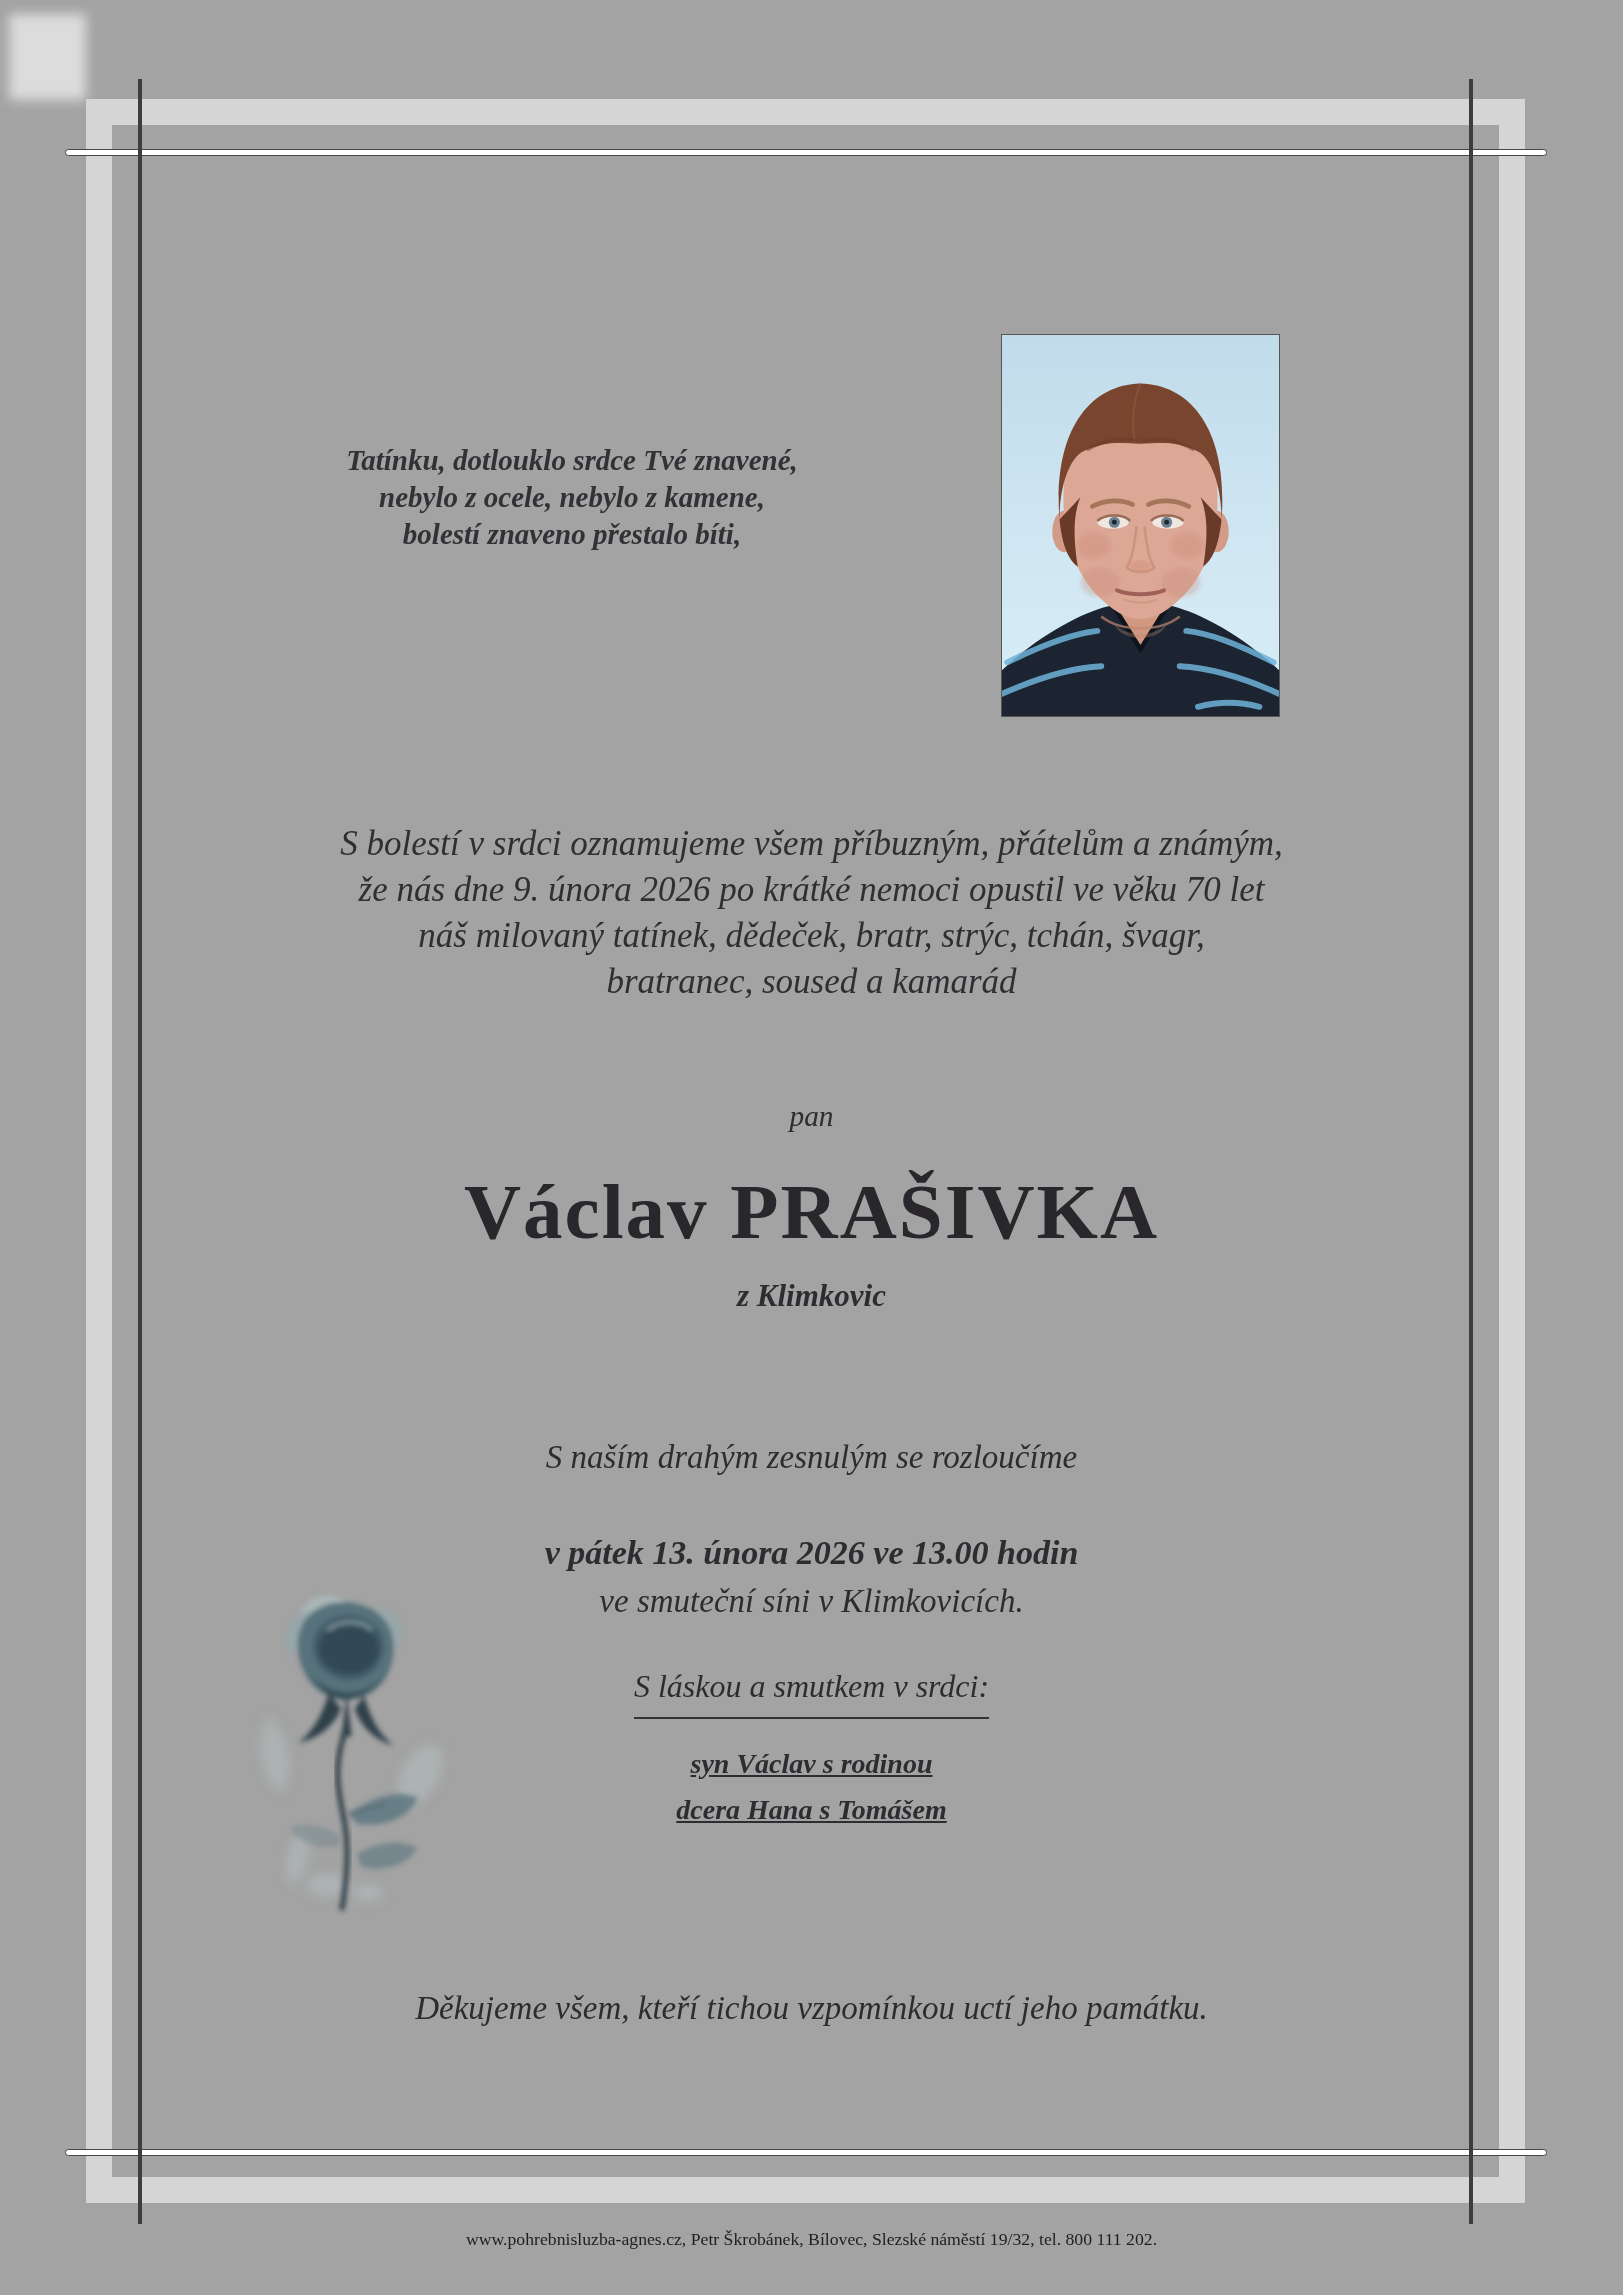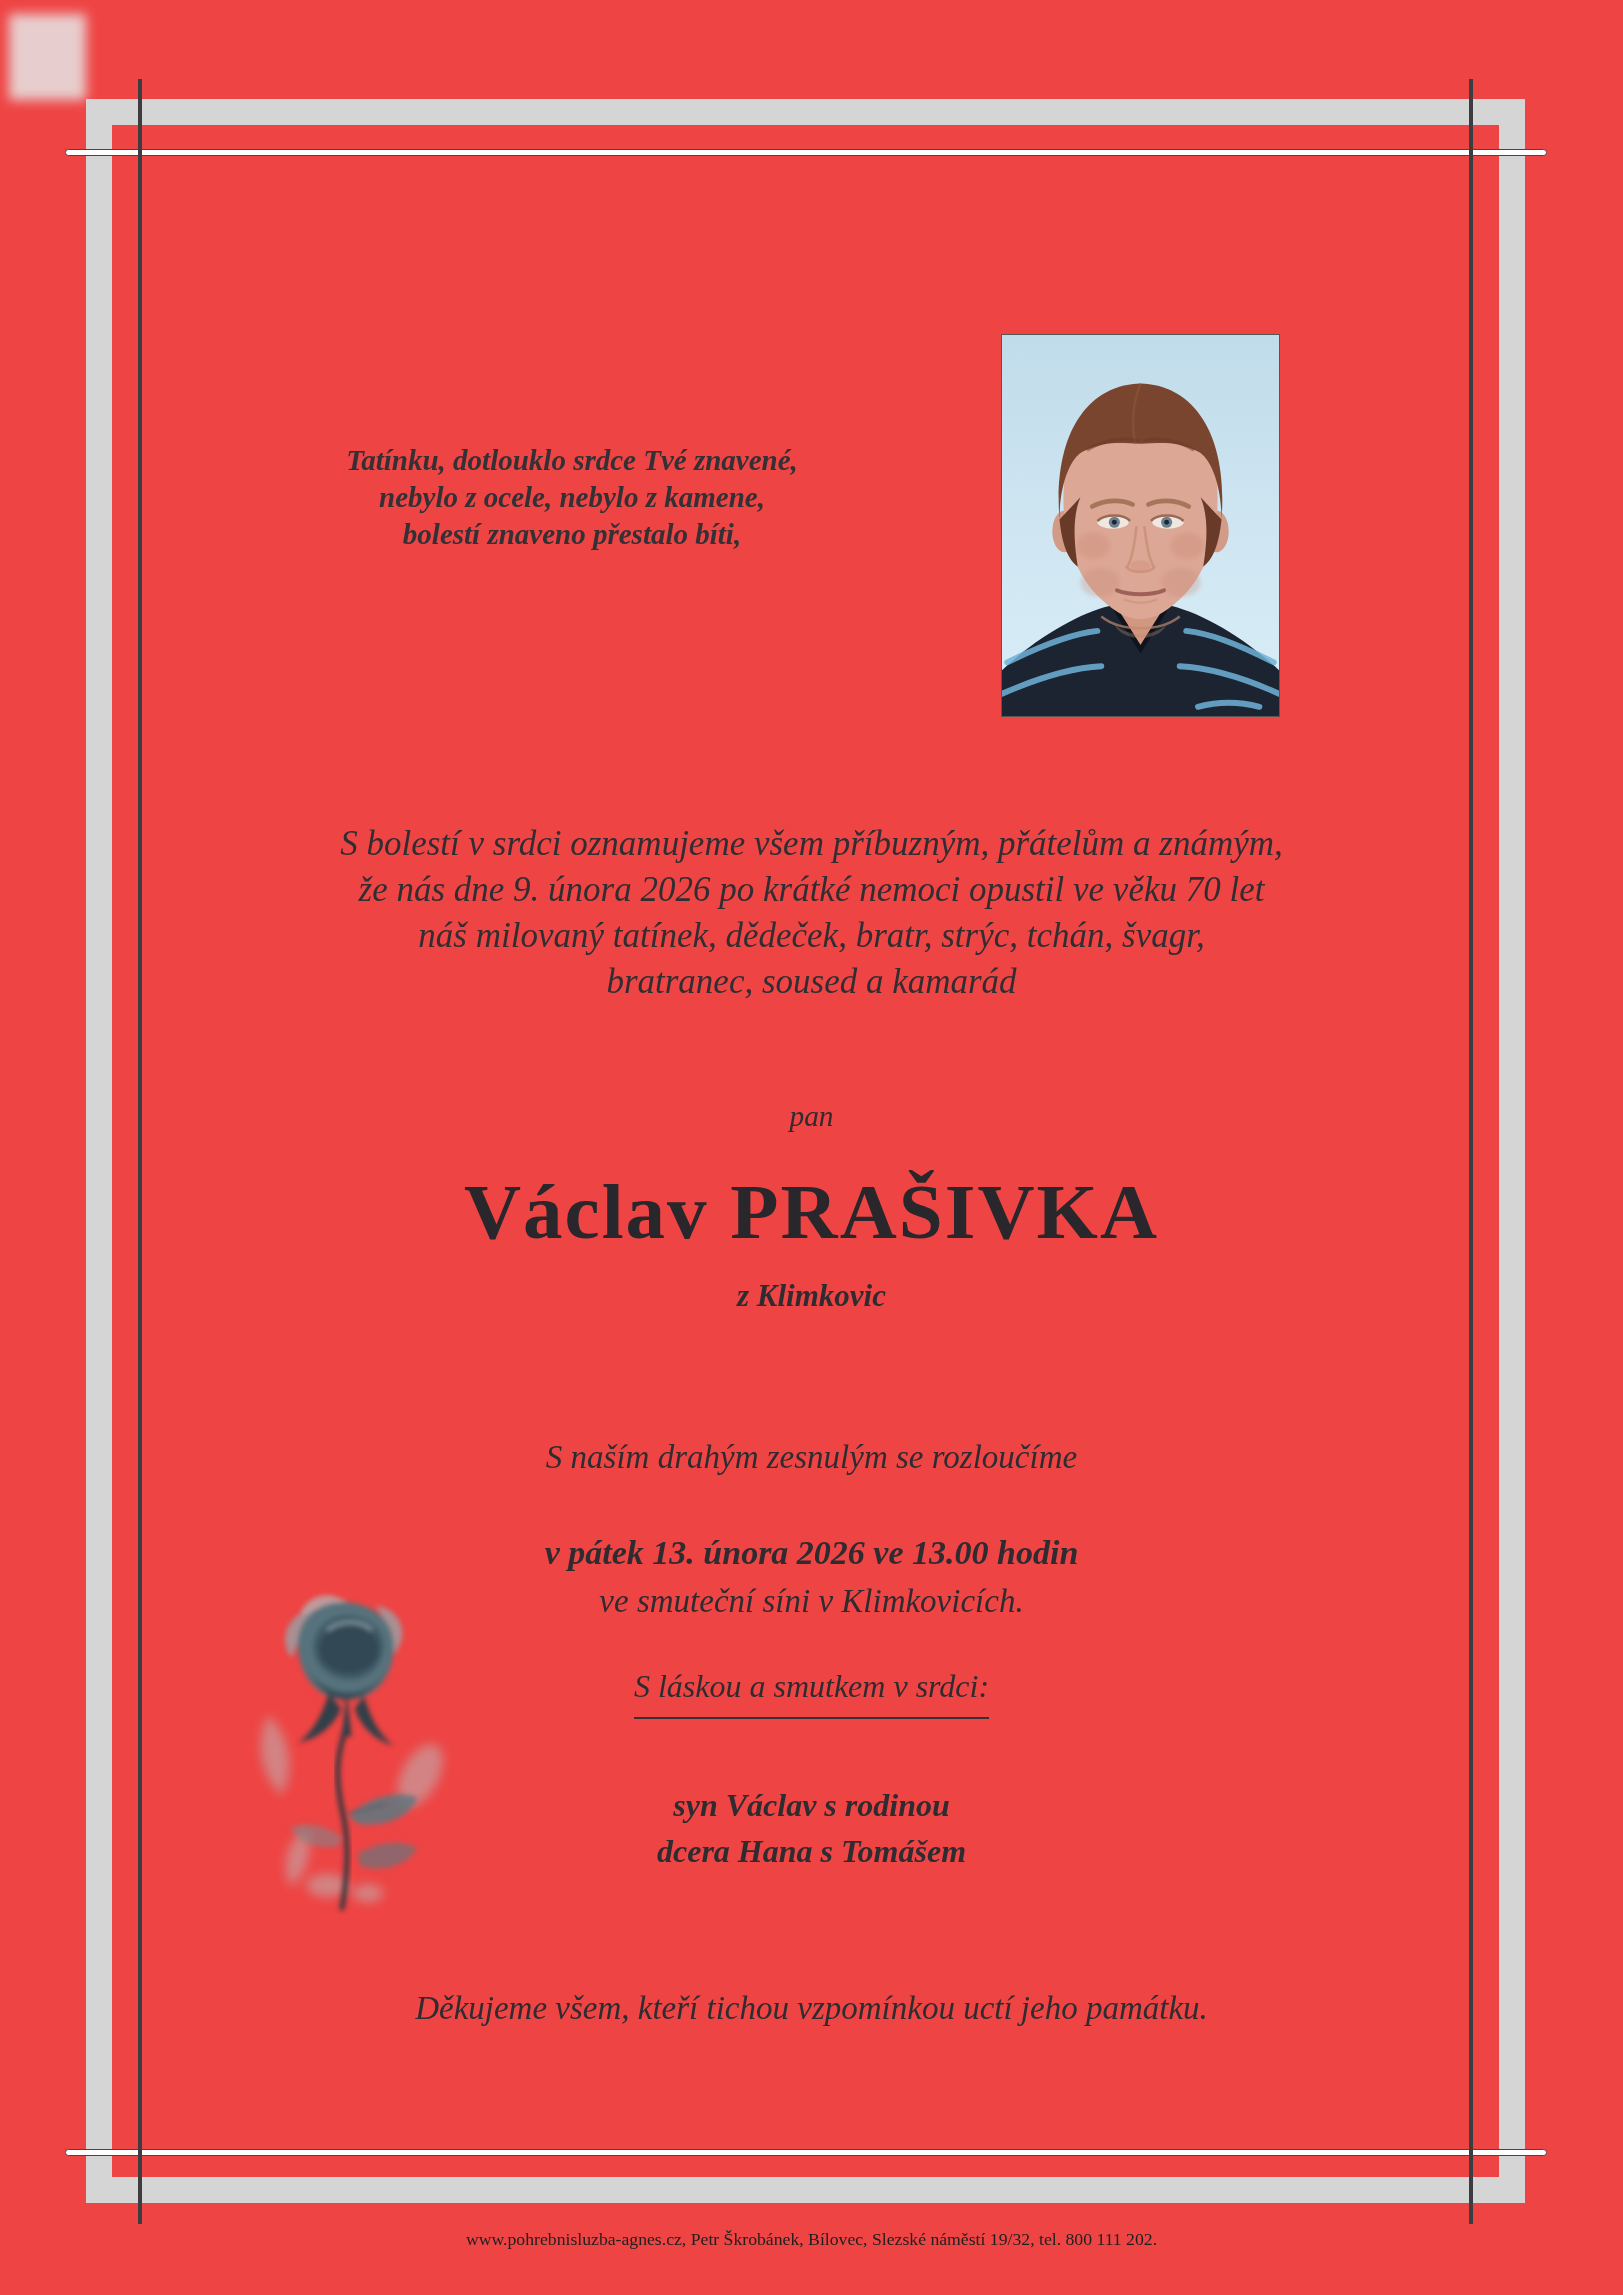--- a/index.html
+++ b/index.html
@@ -1,19 +1,19 @@
 <!DOCTYPE html>
 <html style="font-size:10.5px"><head>
 <meta charset="utf-8">
 <style>
   html,body{margin:0;padding:0;background:#ffffff;}
   .page{
     position:relative;
     width:1623px;height:2295px;
-    background:#ef4444;
+    background:#a3a3a3;
     overflow:hidden;
     font-family:"Liberation Serif","DejaVu Serif",serif;
     color:#2e2c30;
   }
   
   .gray-frame{
     position:absolute;left:86px;top:99px;
     width:1439px;height:2104px;
     border:26px solid #d5d5d5;
     box-sizing:border-box;
@@ -83,23 +83,23 @@
     left:98px;top:1667px;width:1427px;
     font-size:32px;line-height:39px;
     font-style:italic;
   }
   .mourners-heading span{
     display:inline-block;
     border-bottom:2px solid #343236;
     padding-bottom:11px;
   }
   .mourners{
-    left:98px;top:1782px;width:1427px;
-    font-size:32px;line-height:46px;
-    font-style:italic;font-weight:700;
+    left:98px;top:1741px;width:1427px;
+    font-size:28px;line-height:46px;
+    font-style:italic;font-weight:700;text-decoration:underline;
   }
   .thanks{
     left:98px;top:1989px;width:1427px;
     font-size:33px;line-height:39px;
     font-style:italic;
   }
   .footer{
     left:98px;top:2229px;width:1427px;
     font-size:17.7px;line-height:21px;
     color:#1f1f1f;

